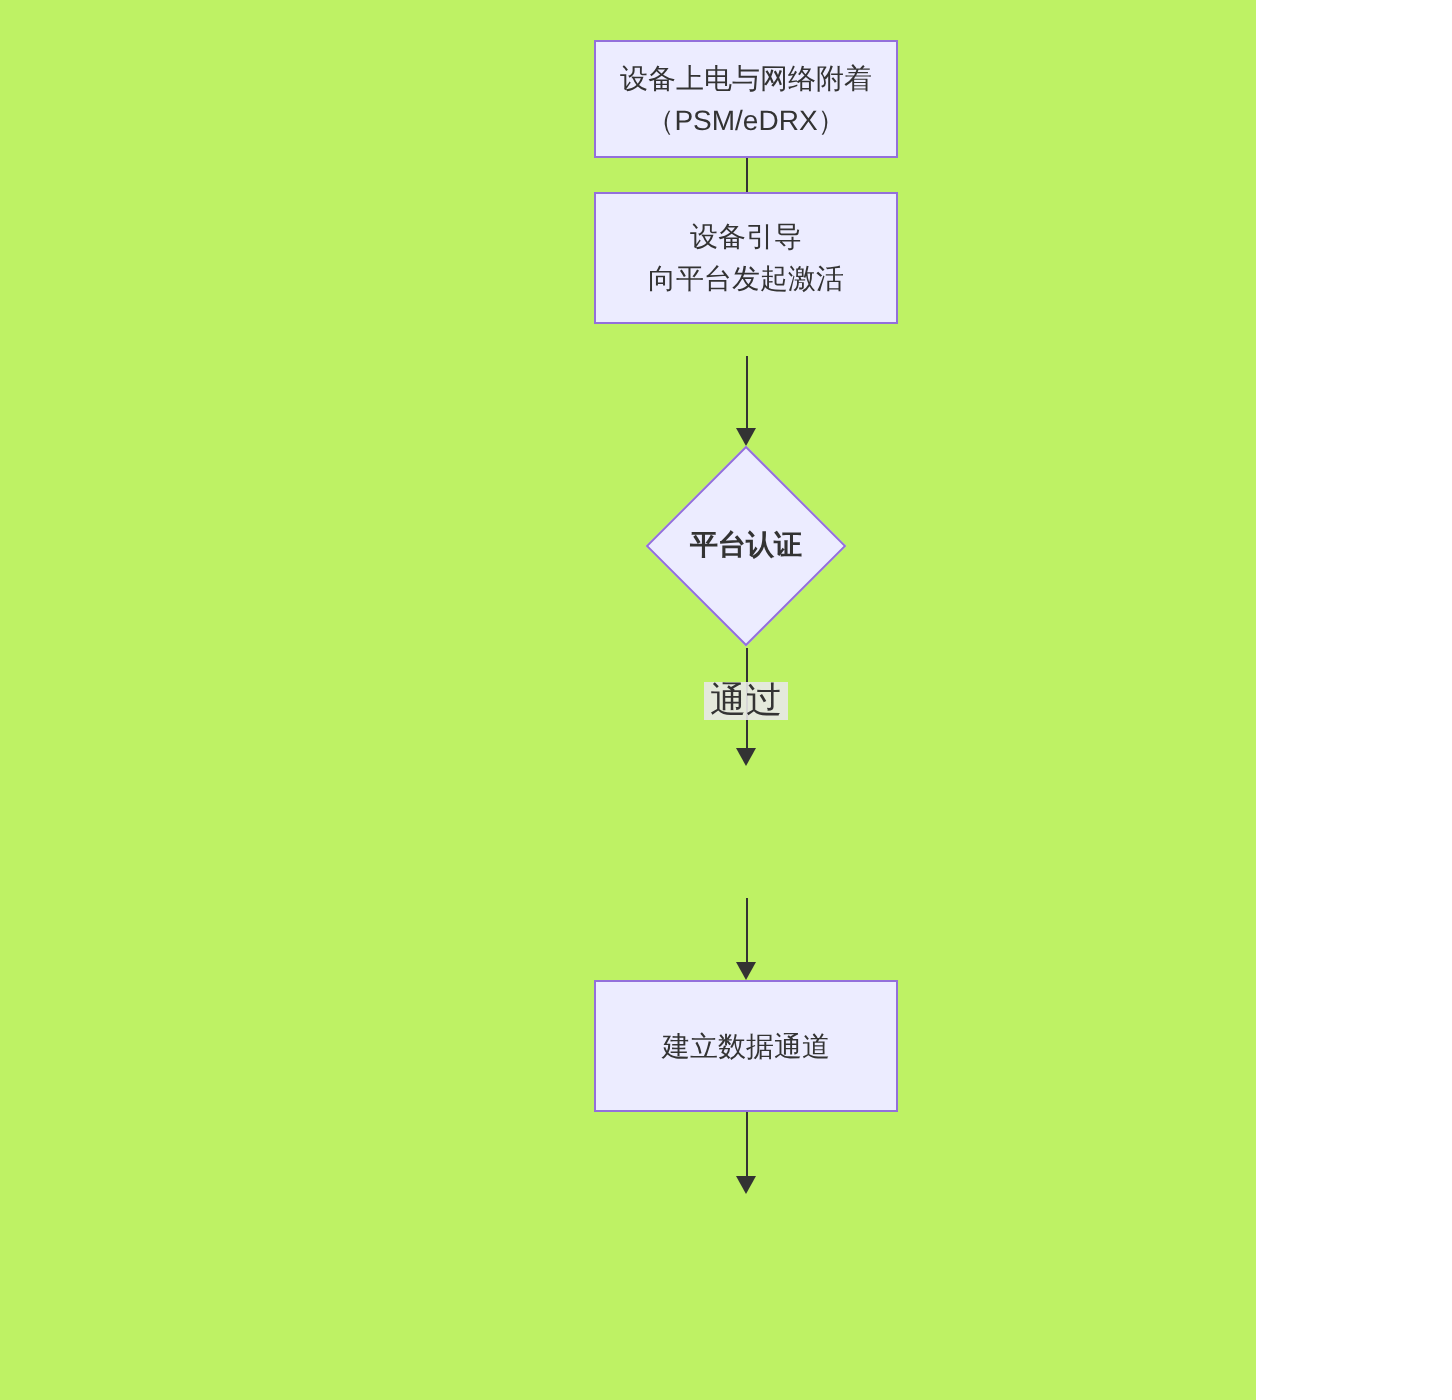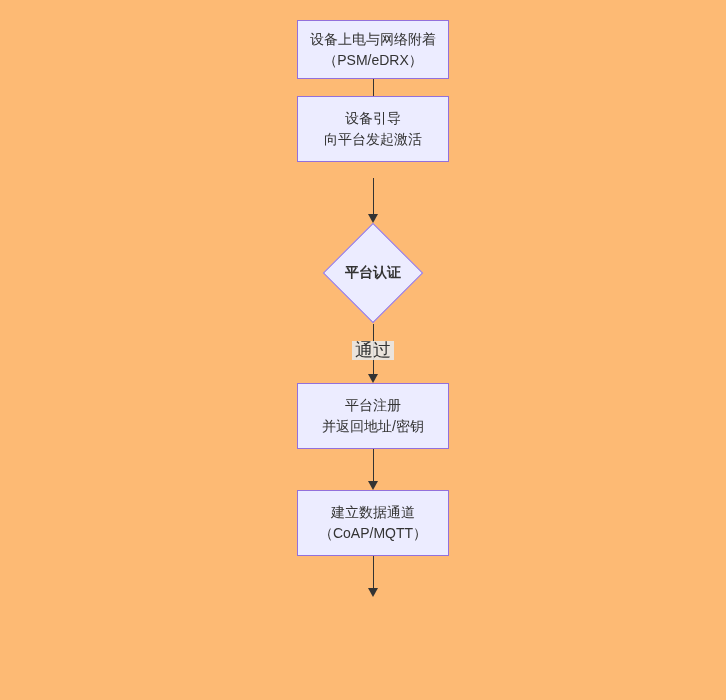--- a/index.html
+++ b/index.html
@@ -3,23 +3,23 @@
 <meta charset="utf-8">
 <style>
   html, body {
     margin: 0;
     padding: 0;
     background: #ffffff;
     font-family: "Liberation Sans", "DejaVu Sans", sans-serif;
   }
   .canvas {
     position: relative;
-    width: 726px;
+    width: 628px;
     height: 700px;
-    background: #fdba74;
+    background: #bef264;
     overflow: hidden;
   }
   
   .node {
     position: absolute;
     left: 373px;
     transform: translateX(-50%);
     width: 152px;
     box-sizing: border-box;
     background: #ECECFF;
@@ -131,33 +131,28 @@
     <div class="diamond-shape"></div>
     <div class="diamond-label">平台认证</div>
   </div>
 
   <div class="arrow" style="top:324px;height:59px">
     <div class="line"></div>
     <div class="head"></div>
   </div>
   <div class="edge-label">通过</div>
 
-  <div class="node" style="top:383px;height:66px">
-    <div>平台注册</div>
-    <div>并返回地址/密钥</div>
-  </div>
 
   <div class="arrow" style="top:449px;height:41px">
     <div class="line"></div>
     <div class="head"></div>
   </div>
 
   <div class="node" style="top:490px;height:66px">
     <div>建立数据通道</div>
-    <div>（CoAP/MQTT）</div>
   </div>
 
   <div class="arrow" style="top:556px;height:41px">
     <div class="line"></div>
     <div class="head"></div>
   </div>
 
 
 </div>
 

